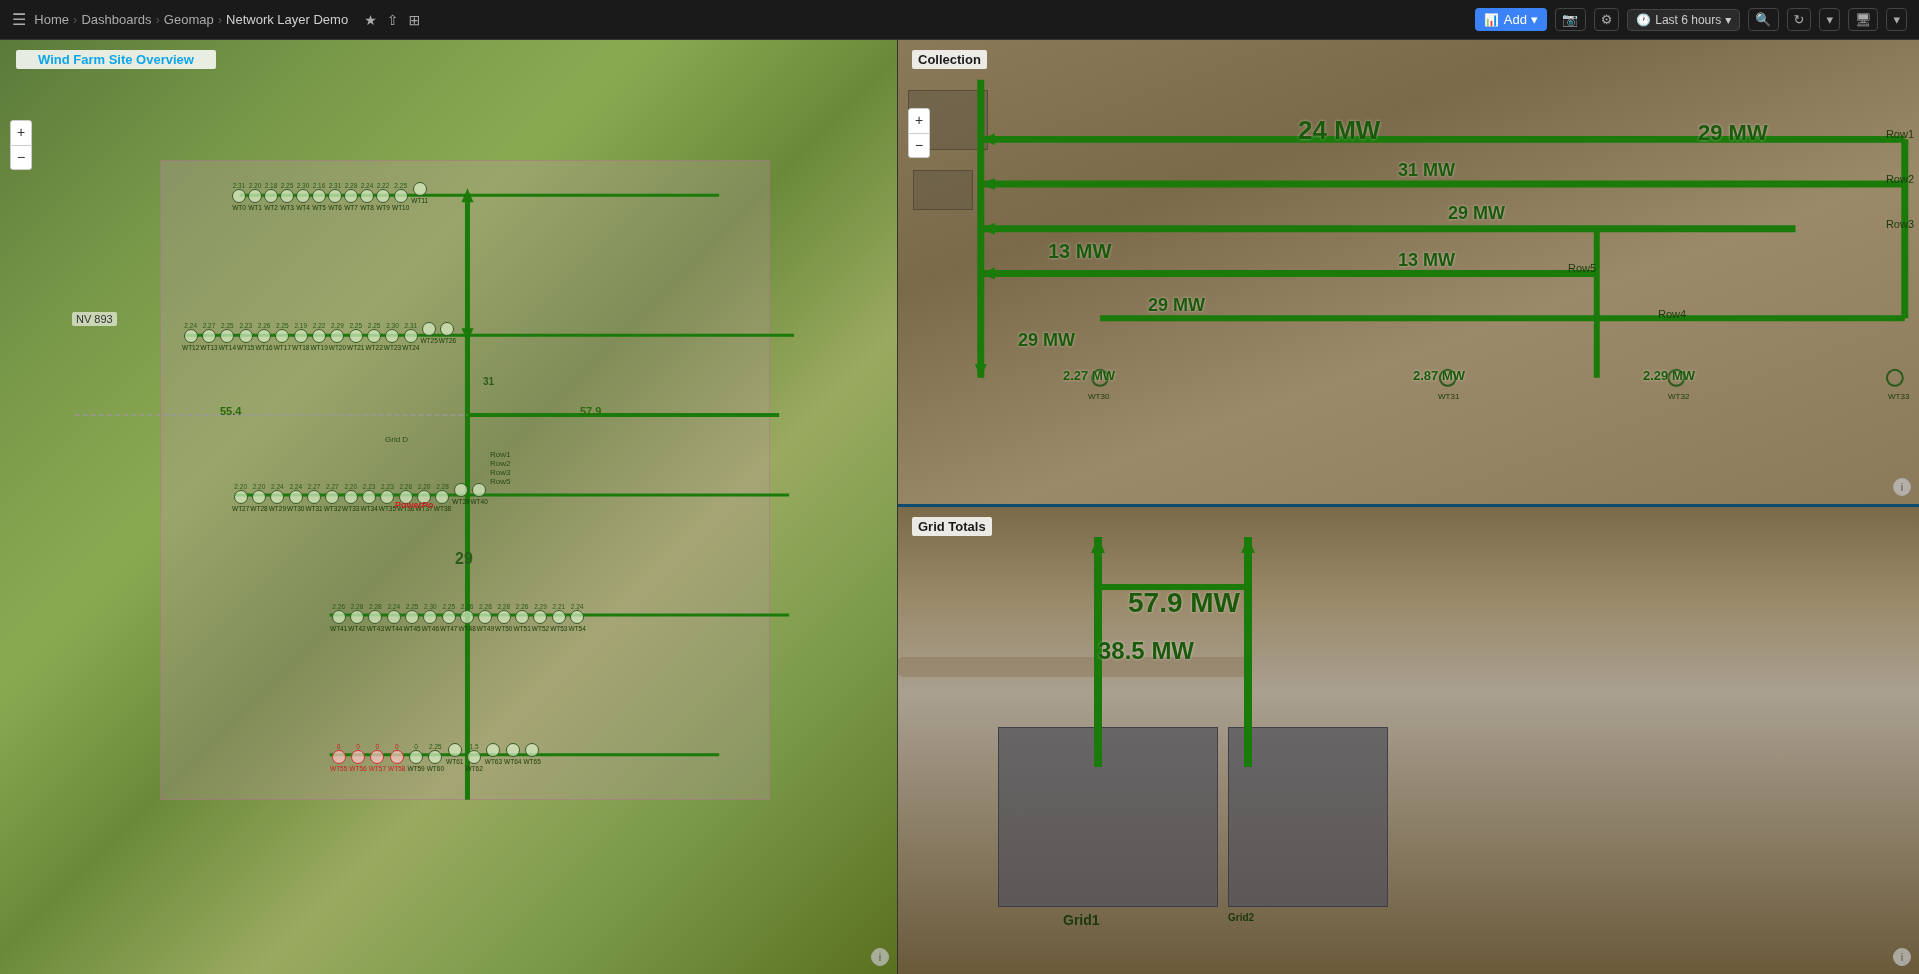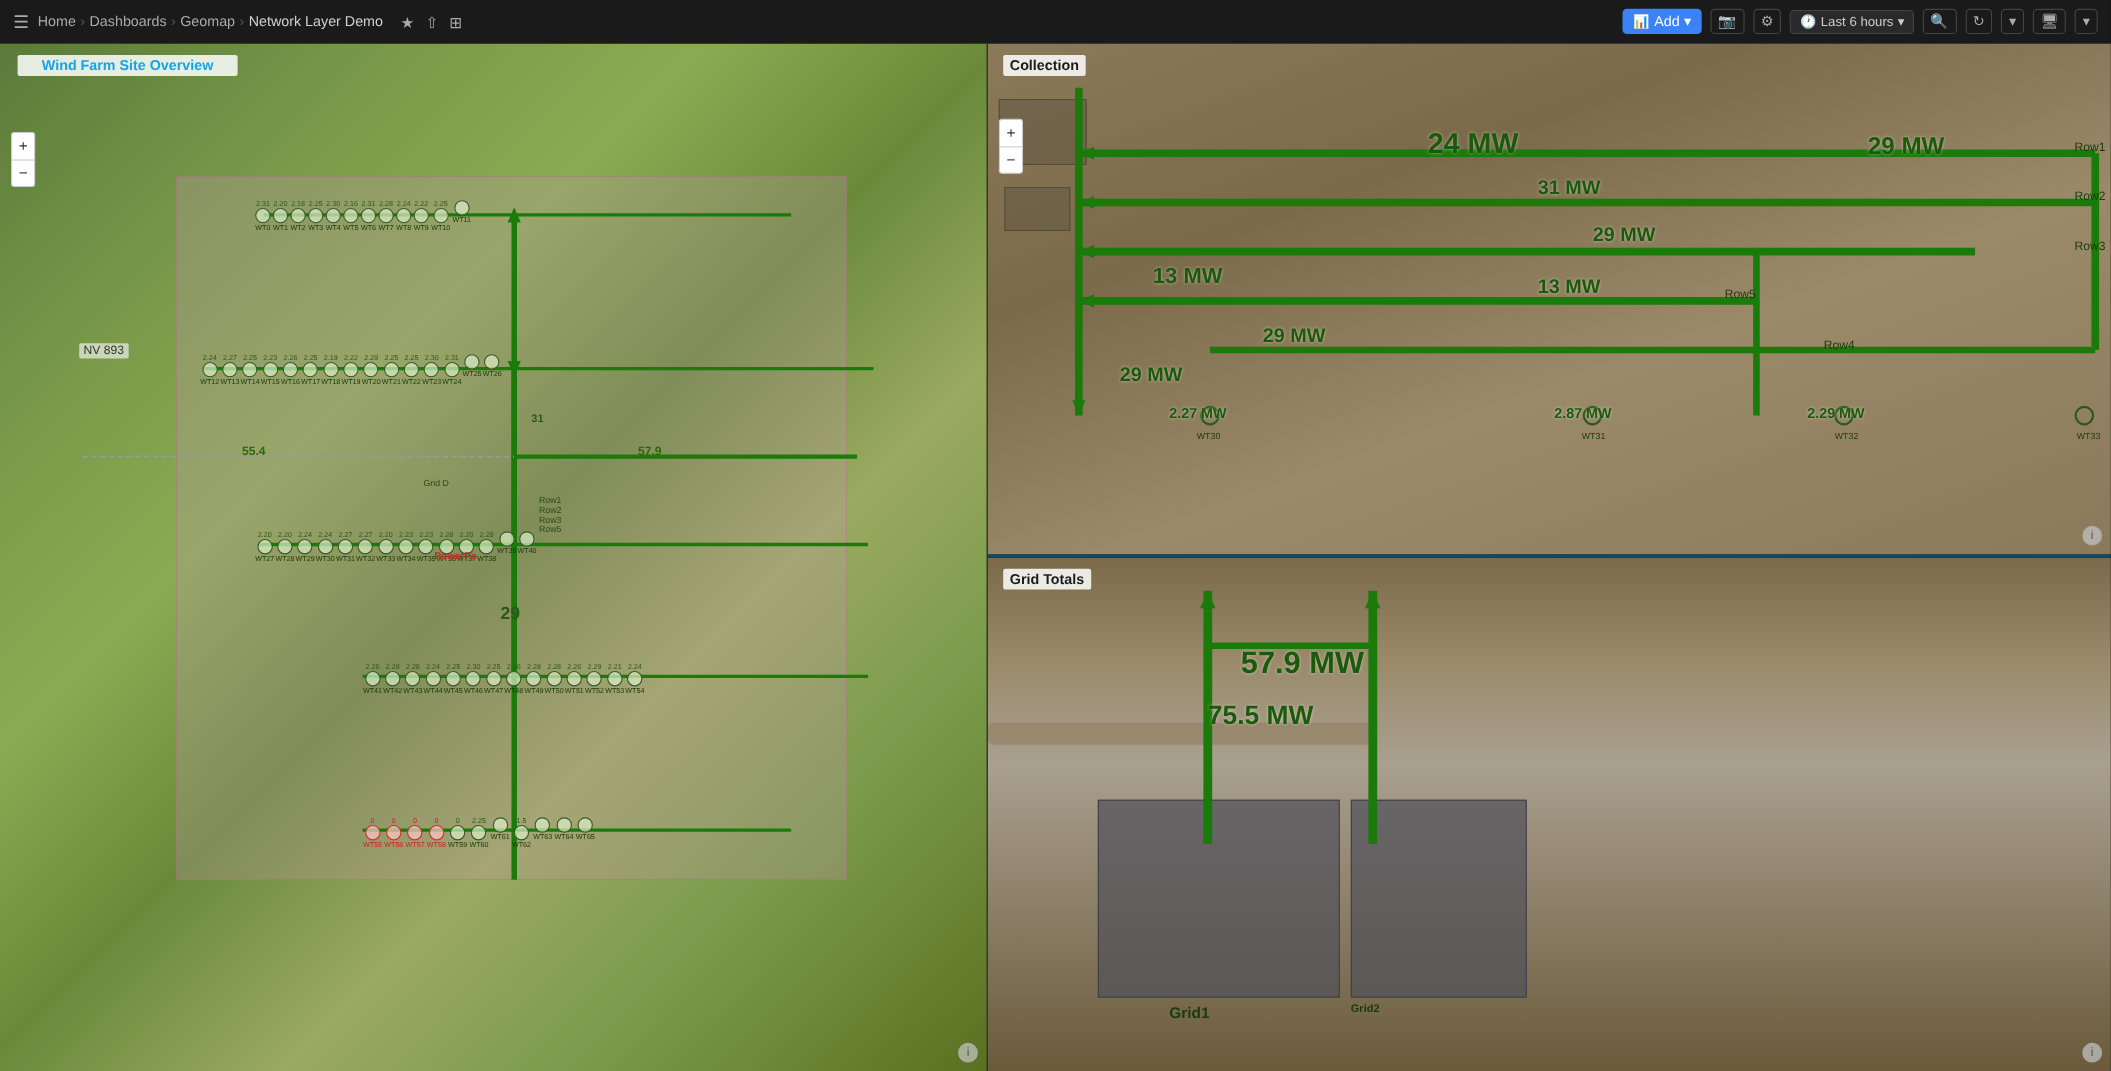--- a/index.html
+++ b/index.html
@@ -708,21 +708,21 @@
           <line x1="200" y1="30" x2="200" y2="260" stroke="#1a7a0a" stroke-width="8"></line>
           <line x1="350" y1="30" x2="350" y2="260" stroke="#1a7a0a" stroke-width="8"></line>
 
           <line x1="200" y1="80" x2="350" y2="80" stroke="#1a7a0a" stroke-width="6"></line>
 
           <polygon points="200,30 193,46 207,46" fill="#1a7a0a"></polygon>
           <polygon points="350,30 343,46 357,46" fill="#1a7a0a"></polygon>
         </svg>
 
         <div class="mw-label" style="top:80px;left:230px;font-size:28px;">57.9 MW</div>
-        <div class="mw-label" style="top:130px;left:200px;font-size:24px;">75.5 MW</div>
+        <div class="mw-label" style="top:130px;left:200px;font-size:24px;">38.5 MW</div>
 
         <div style="position:absolute;top:405px;left:165px;font-size:14px;color:#1a3a0a;z-index:8;font-weight:600;">Grid1</div>
         <div style="position:absolute;top:405px;left:330px;font-size:10px;color:#1a3a0a;z-index:8;font-weight:600;">Grid2</div>
 
         <div class="info-btn">i</div>
       </div>
     </div>
   </div>
 </div>
 

